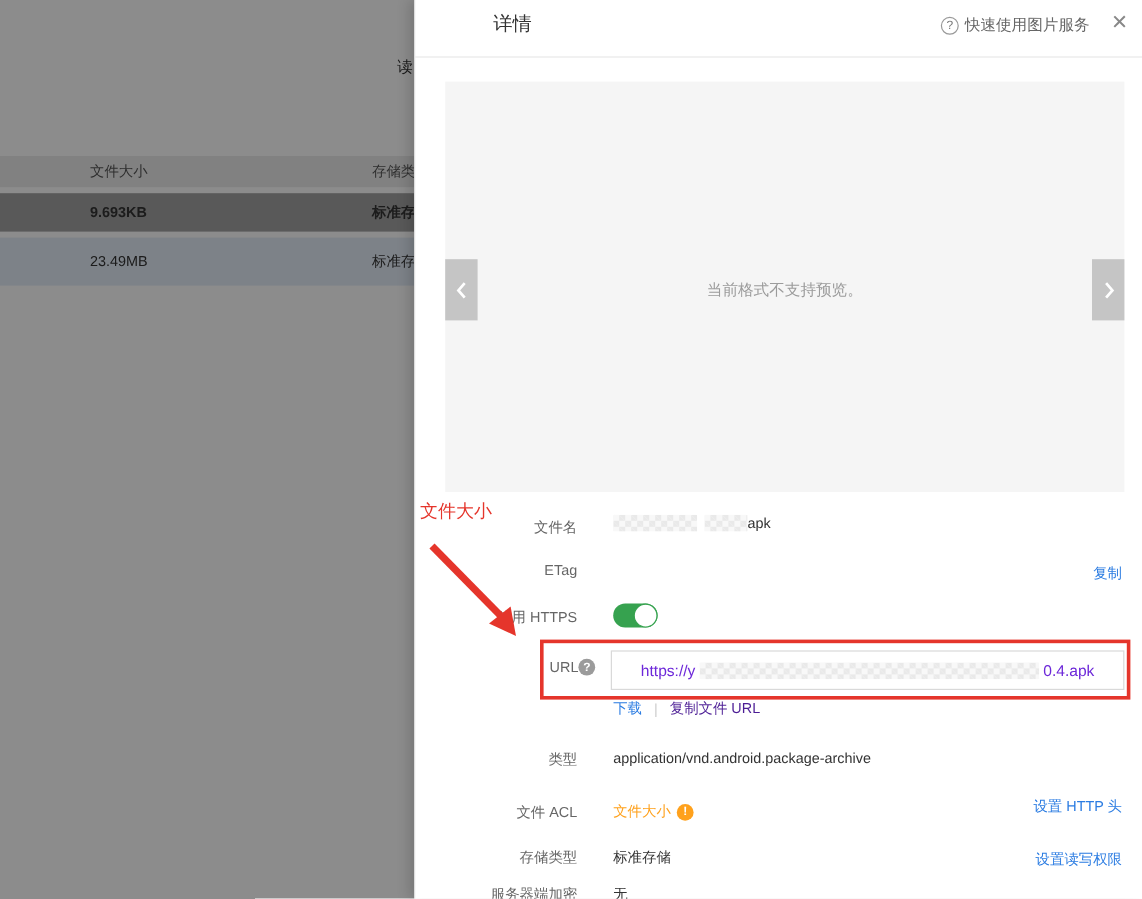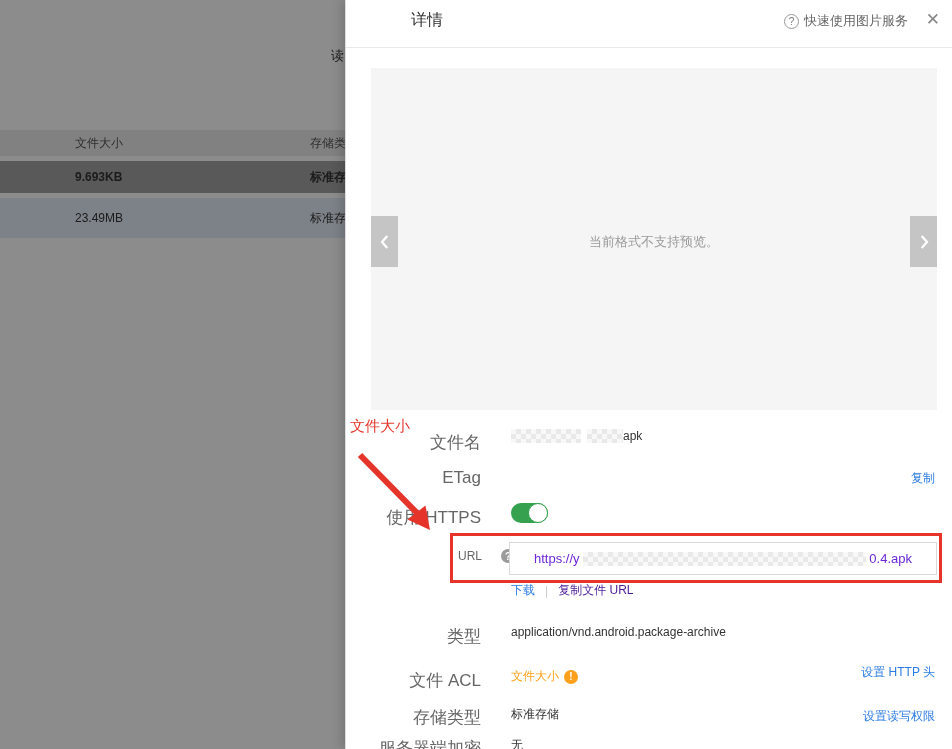--- a/index.html
+++ b/index.html
@@ -29,36 +29,36 @@
 
   
   .preview { position:absolute; left:25px; top:68px; width:566px; height:342px; background:#f5f5f5; }
   .preview-msg { position:absolute; left:0; right:0; top:165px; text-align:center; font-size:13px; color:#9b9b9b; }
   .nav-arrow { position:absolute; width:27px; height:51px; background:#c5c5c5; display:flex; align-items:center; justify-content:center; cursor:pointer; }
   .nav-left { left:0; top:148px; }
   .nav-right { right:0; top:148px; }
   .nav-arrow svg { width:18px; height:24px; }
 
   
-  .fld-label { position:absolute; left:15px; width:120px; text-align:right; font-size:17px; color:#666; white-space:nowrap; }
+  .fld-label { position:absolute; left:15px; width:120px; text-align:right; font-size:12px; color:#666; white-space:nowrap; }
   .fld-value { position:absolute; left:165px; font-size:12px; color:#333; white-space:nowrap; display:flex; align-items:center; }
   .right-link { position:absolute; right:17px; font-size:12px; cursor:pointer; white-space:nowrap;margin-top:39px; }
 
   .mosaic { display:inline-block; height:14px; border-radius:1px;
     background-image:
       linear-gradient(45deg,#e9e9e9 25%,transparent 25%,transparent 75%,#e9e9e9 75%),
       linear-gradient(45deg,#e9e9e9 25%,#f8f8f8 25%,#f8f8f8 75%,#e9e9e9 75%);
     background-size:10px 10px; background-position:0 0,5px 5px; }
 
   .toggle { position:absolute; left:165px; top:503px; width:37px; height:20px; border-radius:10px; cursor:pointer; }
   .toggle-knob { position:absolute; right:0px; top:0px; width:20px; height:20px; border-radius:50%; background:#fff; border:1px solid rgba(0,0,0,0.15); }
 
   .url-input { position:absolute; left:163px; top:542px; width:428px; height:33px; border:1px solid #d9d9d9; background:#fff;
     display:flex; align-items:center; padding:0 24px; font-size:13px; color:#6d28d9; }
-  .url-label-wrap { position:absolute; left:112px; top:549px; display:flex; align-items:flex-end; gap:19px; font-size:12px; color:#666; }
+  .url-label-wrap { position:absolute; left:112px; top:549px; display:flex; align-items:flex-end; gap:0; font-size:12px; color:#666; }
   .q-filled { display:inline-flex; align-items:center; justify-content:center; width:14px; height:14px; border-radius:50%; background:#9b9b9b; color:#fff; font-size:10px; font-weight:bold; }
   .link-row { position:absolute; left:165px; top:582px; display:flex; align-items:center; gap:10px; font-size:12px; }
   .link-sep { color:#ccc; }
 
   .warn-icon { display:inline-flex; align-items:center; justify-content:center; width:14px; height:14px; border-radius:50%; color:#fff; font-size:10px; font-weight:bold; margin-left:5px; }
 
   
   .anno-copylink { position:absolute; left:350px; top:417px; font-size:15px; z-index:30; }
   .anno-arrow { position:absolute; left:348px; top:440px; width:100px; height:100px; z-index:30; pointer-events:none; }
   .anno-rect { position:absolute; left:450px; top:533px; width:492px; height:50px; border:3px solid; z-index:25; pointer-events:none; }

